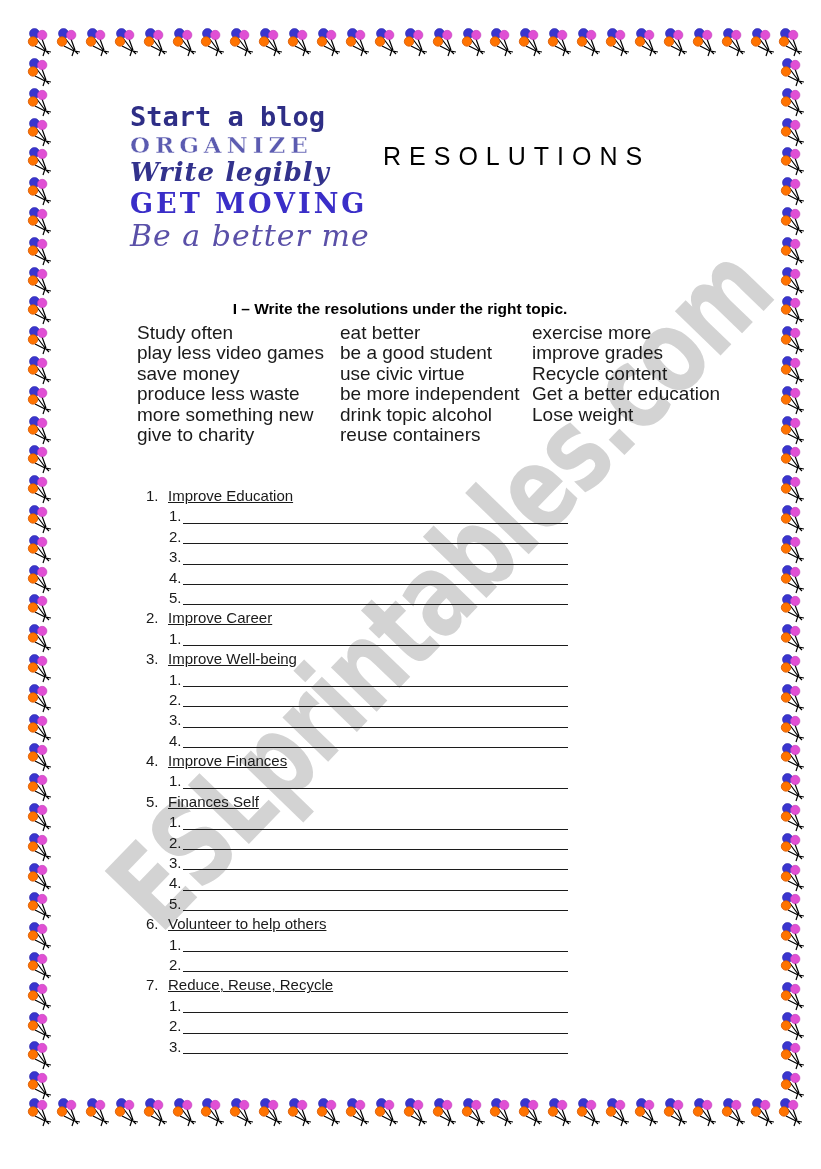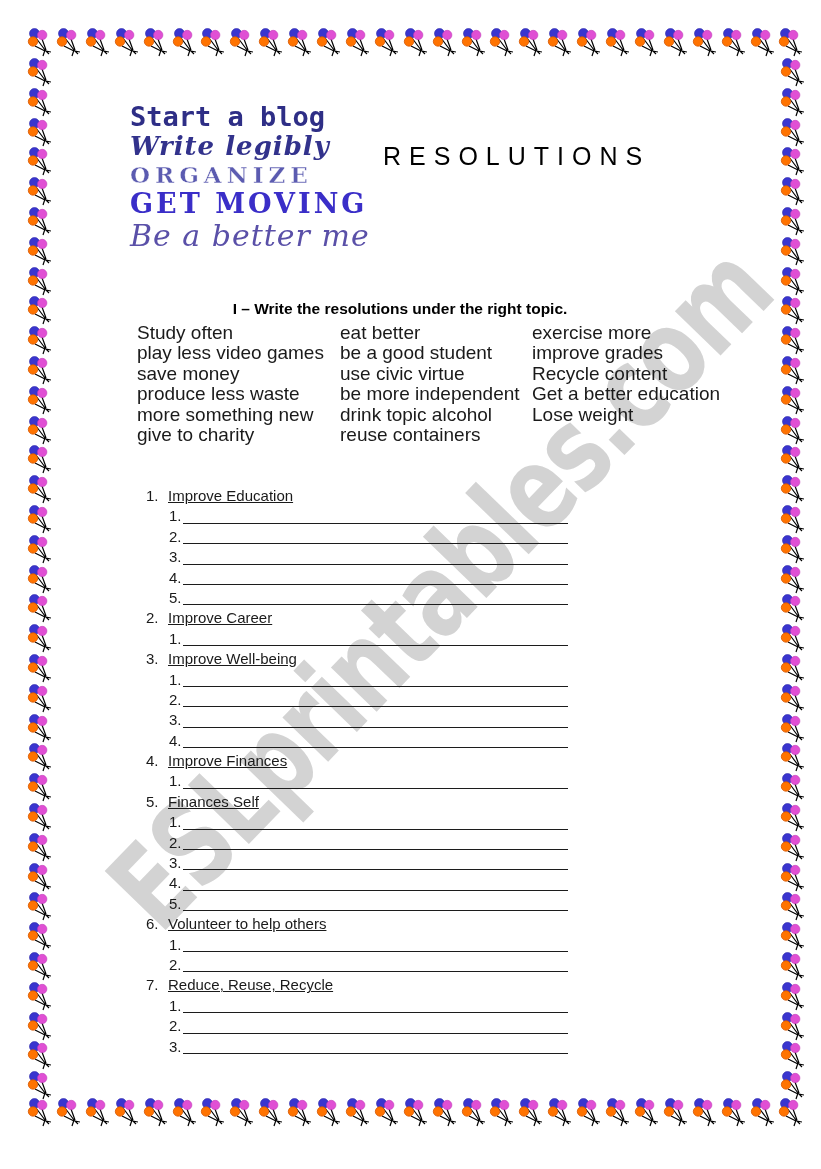--- a/index.html
+++ b/index.html
@@ -814,22 +814,22 @@
       <span class="balloon" style="left: 780px; top: 1070.2px;"><svg width="24" height="30" viewBox="0 0 24 30">
           <path d="M9 11L18 23M15 12L19 23M8 19L18 24M18 23l4 4M18 23l-2 6M19 24l5 1" stroke="#000000" stroke-width="1.2" fill="none"></path>
           <circle cx="7.5" cy="6.5" r="5" fill="#3a35cf" stroke="#2a26a8" stroke-width="0.6"></circle>
           <circle cx="15.2" cy="8" r="4.7" fill="#e04fd4" stroke="#c13ab8" stroke-width="0.6"></circle>
           <circle cx="6" cy="14.5" r="4.7" fill="#ff7300" stroke="#d45500" stroke-width="0.8"></circle>
         </svg></span>
     </div>
 
   <div class="logo" id="logo">
       <div class="logo-line style-typewriter">Start a blog</div>
+      <div class="logo-line style-engraved">ORGANIZE</div>
       <div class="logo-line style-script">Write legibly</div>
-      <div class="logo-line style-engraved">ORGANIZE</div>
       <div class="logo-line style-slab">GET MOVING</div>
       <div class="logo-line style-calligraphy">Be a better me</div>
     </div>
 
   <div class="title">RESOLUTIONS</div>
 
   <div class="instruction">I – Write the resolutions under the right topic.</div>
 
   <div class="word-bank" id="word-bank">
       <div class="cell">Study often</div>

